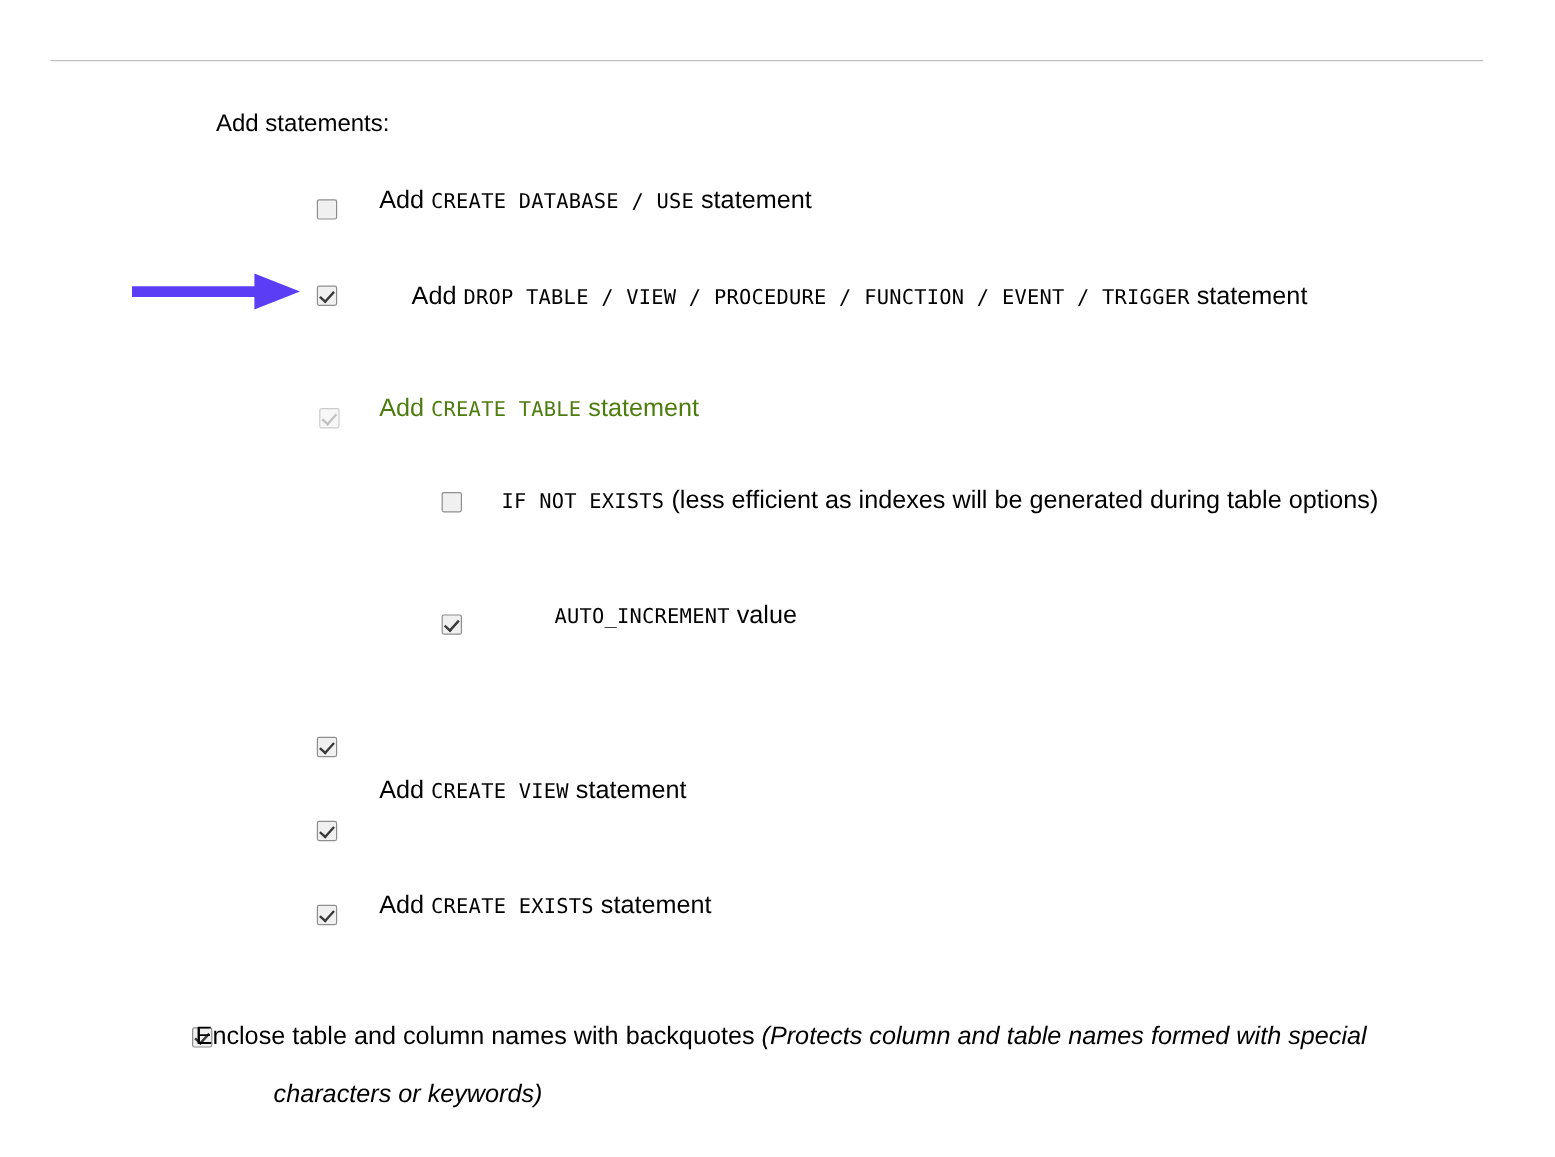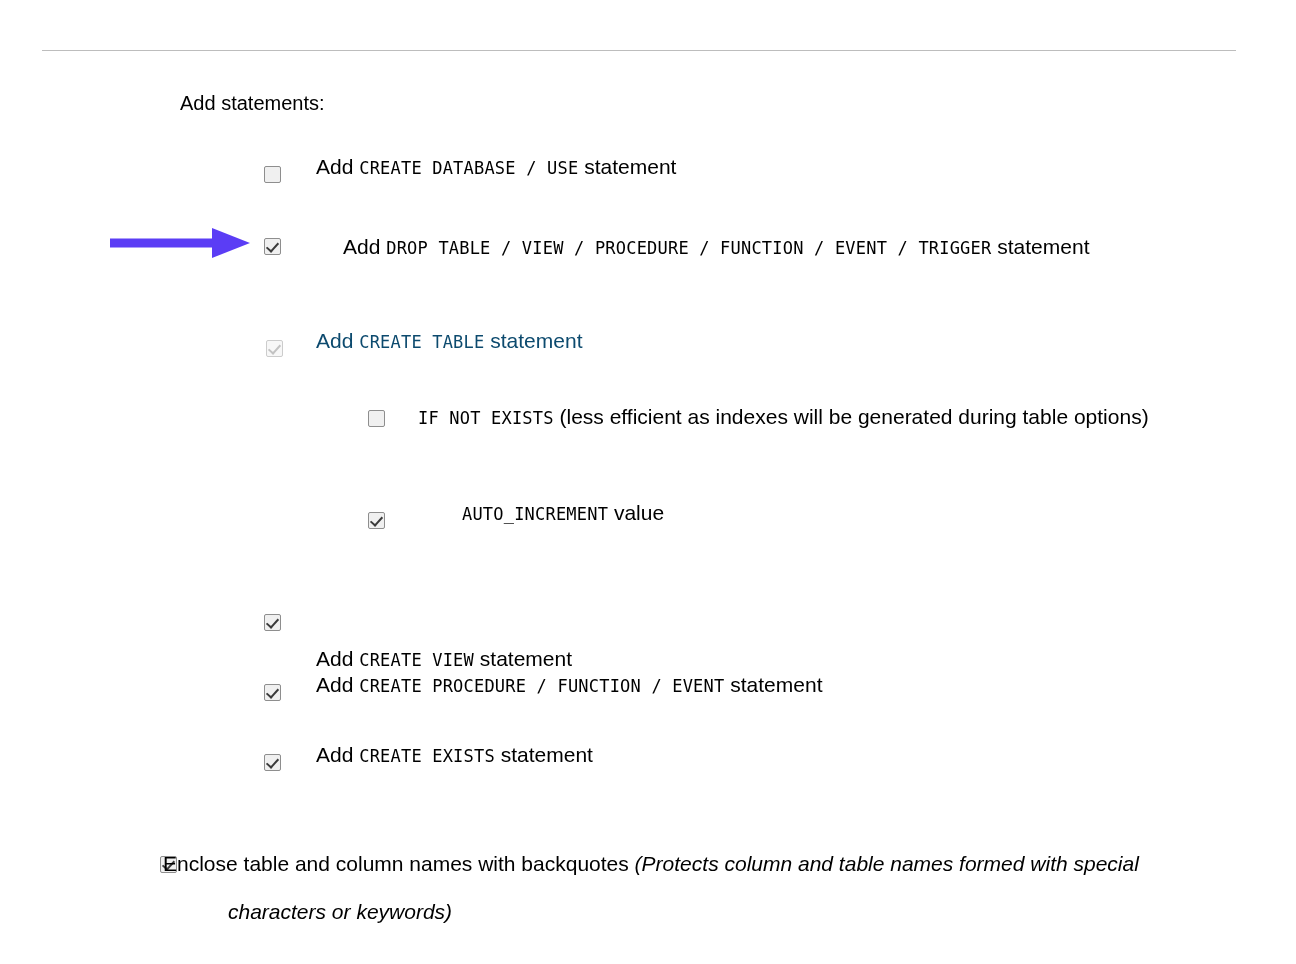--- a/index.html
+++ b/index.html
@@ -40,21 +40,21 @@
   }
   .mono {
     font-family: "DejaVu Sans Mono", "Liberation Mono", monospace;
     font-size: 17px;
     letter-spacing: 0.2px;
   }
   .italic {
     font-style: italic;
   }
   .dim {
-    color: #0c4a6e;
+    color: #4d7c0f;
   }
 
   
   .add-statements {
     position: absolute;
     left: 156px;
     top: 92px;
     font-size: 20px;
     margin-left: 24px;
   }
@@ -166,23 +166,20 @@
   <div class="cb-wrap" style="left:264px; top:608px;">
     <span class="cb checked"></span>
   </div>
   <div class="text-block" style="left:316px; top:600px; width:900px; line-height:30px;margin-top:44px;">
     <span>Add </span><span class="mono">CREATE VIEW</span><span> statement</span>
   </div>
 
   <div class="cb-wrap" style="left:264px; top:678px;">
     <span class="cb checked"></span>
   </div>
-  <div class="text-block" style="left:316px; top:670px; width:900px; line-height:30px;">
-    <span>Add </span><span class="mono">CREATE PROCEDURE / FUNCTION / EVENT</span><span> statement</span>
-  </div>
 
   <div class="cb-wrap" style="left:264px; top:748px;">
     <span class="cb checked"></span>
   </div>
   <div class="text-block" style="left:316px; top:740px; width:900px; line-height:30px;">
     <span>Add </span><span class="mono">CREATE EXISTS</span><span> statement</span>
   </div>
 
   <div class="cb-wrap" style="left:160px; top:850px;">
     <span class="cb checked"></span>

